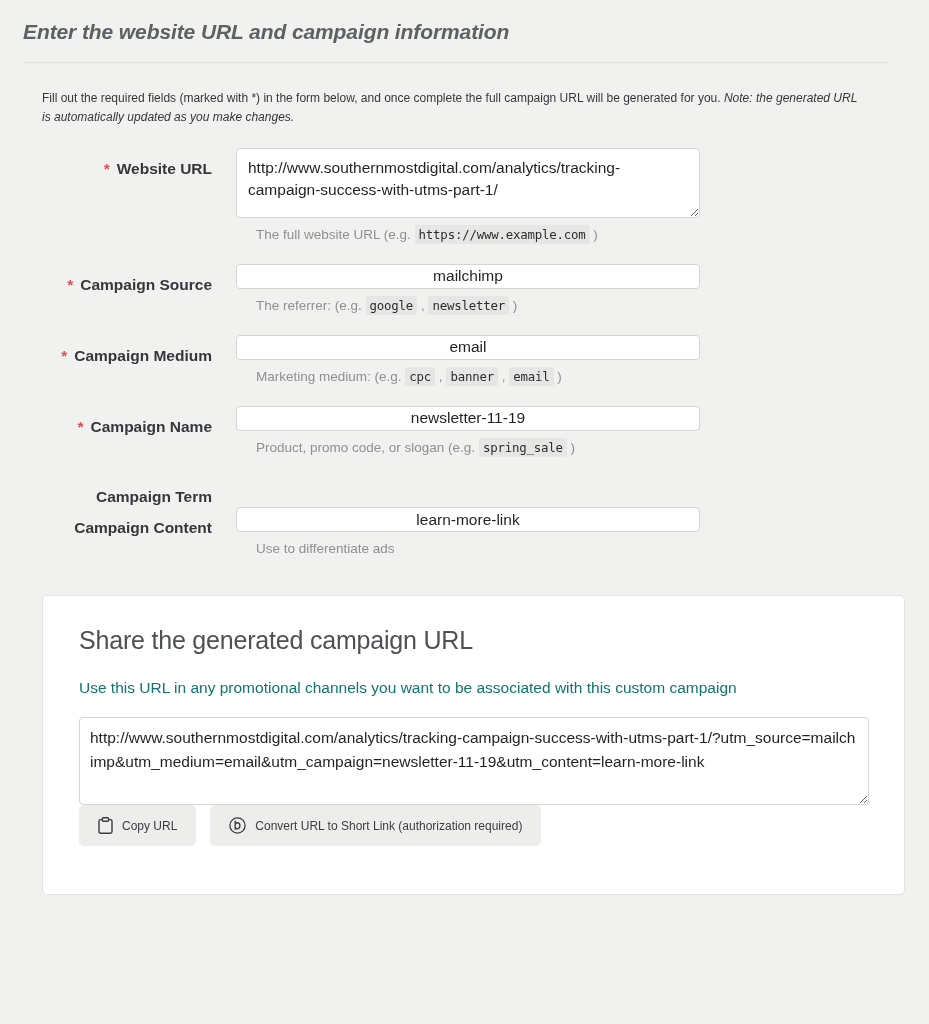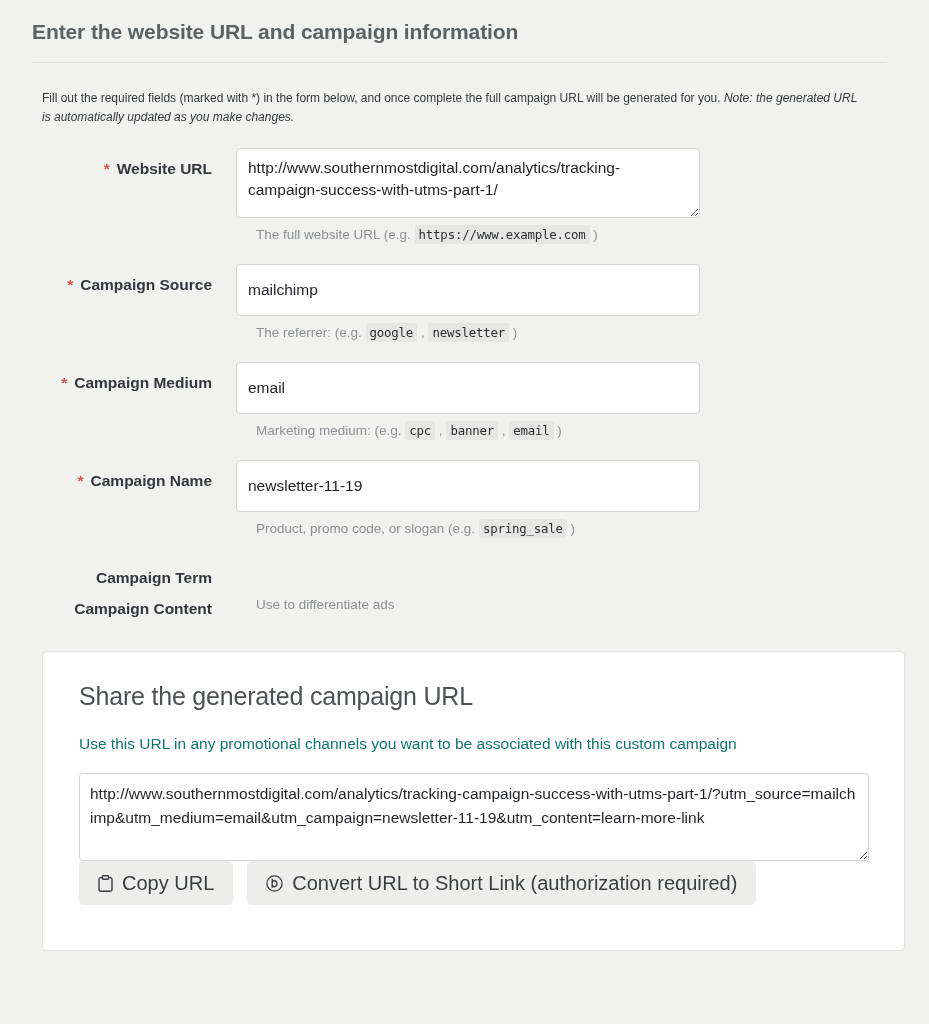--- a/index.html
+++ b/index.html
@@ -16,21 +16,22 @@
   }
 
   .page {
     position: relative;
     width: 929px;
     height: 1024px;
   }
 
   
   .header-wrap {
-    padding: 20px 42px 0 32px;
+    padding: 20px 42px 0 23px;
+    font-style: italic;
   }
   .page-title {
     font-size: 21px;
     font-weight: bold;
     color: #5c6164;
     letter-spacing: -0.1px;
     margin: 0;
     padding-bottom: 18px;
   }
   .title-divider {
@@ -74,30 +75,31 @@
     color: #d9534f;
     font-weight: bold;
     margin-right: 7px;
     font-size: 15.5px;
   }
   .input-col {
     flex: 0 0 auto;
   }
   .text-input {
     width: 464px;
-    height: 52px;
+    height: 25px;
     border: 1px solid #d4d4d2;
     border-radius: 4px;
     background: #ffffff;
     font-family: "Liberation Sans", sans-serif;
     font-size: 15.5px;
     color: #1f2124;
     padding: 6px 11px;
     outline: none;
     display: block;
+    text-align: center;
   }
   .url-textarea {
     width: 464px;
     height: 70px;
     border: 1px solid #d4d4d2;
     border-radius: 4px;
     background: #ffffff;
     font-family: "Liberation Sans", sans-serif;
     font-size: 15.5px;
     line-height: 1.45;
@@ -189,21 +191,21 @@
     gap: 14px;
   }
   .btn {
     display: inline-flex;
     align-items: center;
     gap: 9px;
     background: #ededeb;
     border: 1px solid #ededeb;
     border-radius: 5px;
     padding: 11px 18px;
-    font-size: 20px;
+    font-size: 12px;
     color: #3a3e42;
     cursor: pointer;
     font-family: "Liberation Sans", sans-serif;
     line-height: 1;
   }
   .btn svg { display: block; }
 </style>
 </head>
 <body>
 
@@ -247,20 +249,21 @@
           <input type="text" class="text-input" placeholder="" value="newsletter-11-19" style="">
           <div class="hint"><span>Product, promo code, or slogan (e.g.</span> <code class="kbd">spring_sale</code> <span>)</span></div>
         </div>
       </div>
       <div class="field-row">
         <div class="label-col"><span>Campaign Term</span></div>
       </div>
       <div class="field-row">
         <div class="label-col"><span>Campaign Content</span></div>
         <div class="input-col">
+          <input type="text" class="text-input" placeholder="" value="learn-more-link" style="">
           <div class="hint"><span>Use to differentiate ads</span></div>
         </div>
       </div>
     </div>
 
   <div class="share-panel">
     <h2 class="share-title">Share the generated campaign URL</h2>
     <p class="share-sub">Use this URL in any promotional channels you want to be associated with this custom campaign</p>
 
     <div class="generated-url" contenteditable="false" style="">http://www.southernmostdigital.com/analytics/tracking-campaign-success-with-utms-part-1/?utm_source=mailchimp&amp;utm_medium=email&amp;utm_campaign=newsletter-11-19&amp;utm_content=learn-more-link</div>

